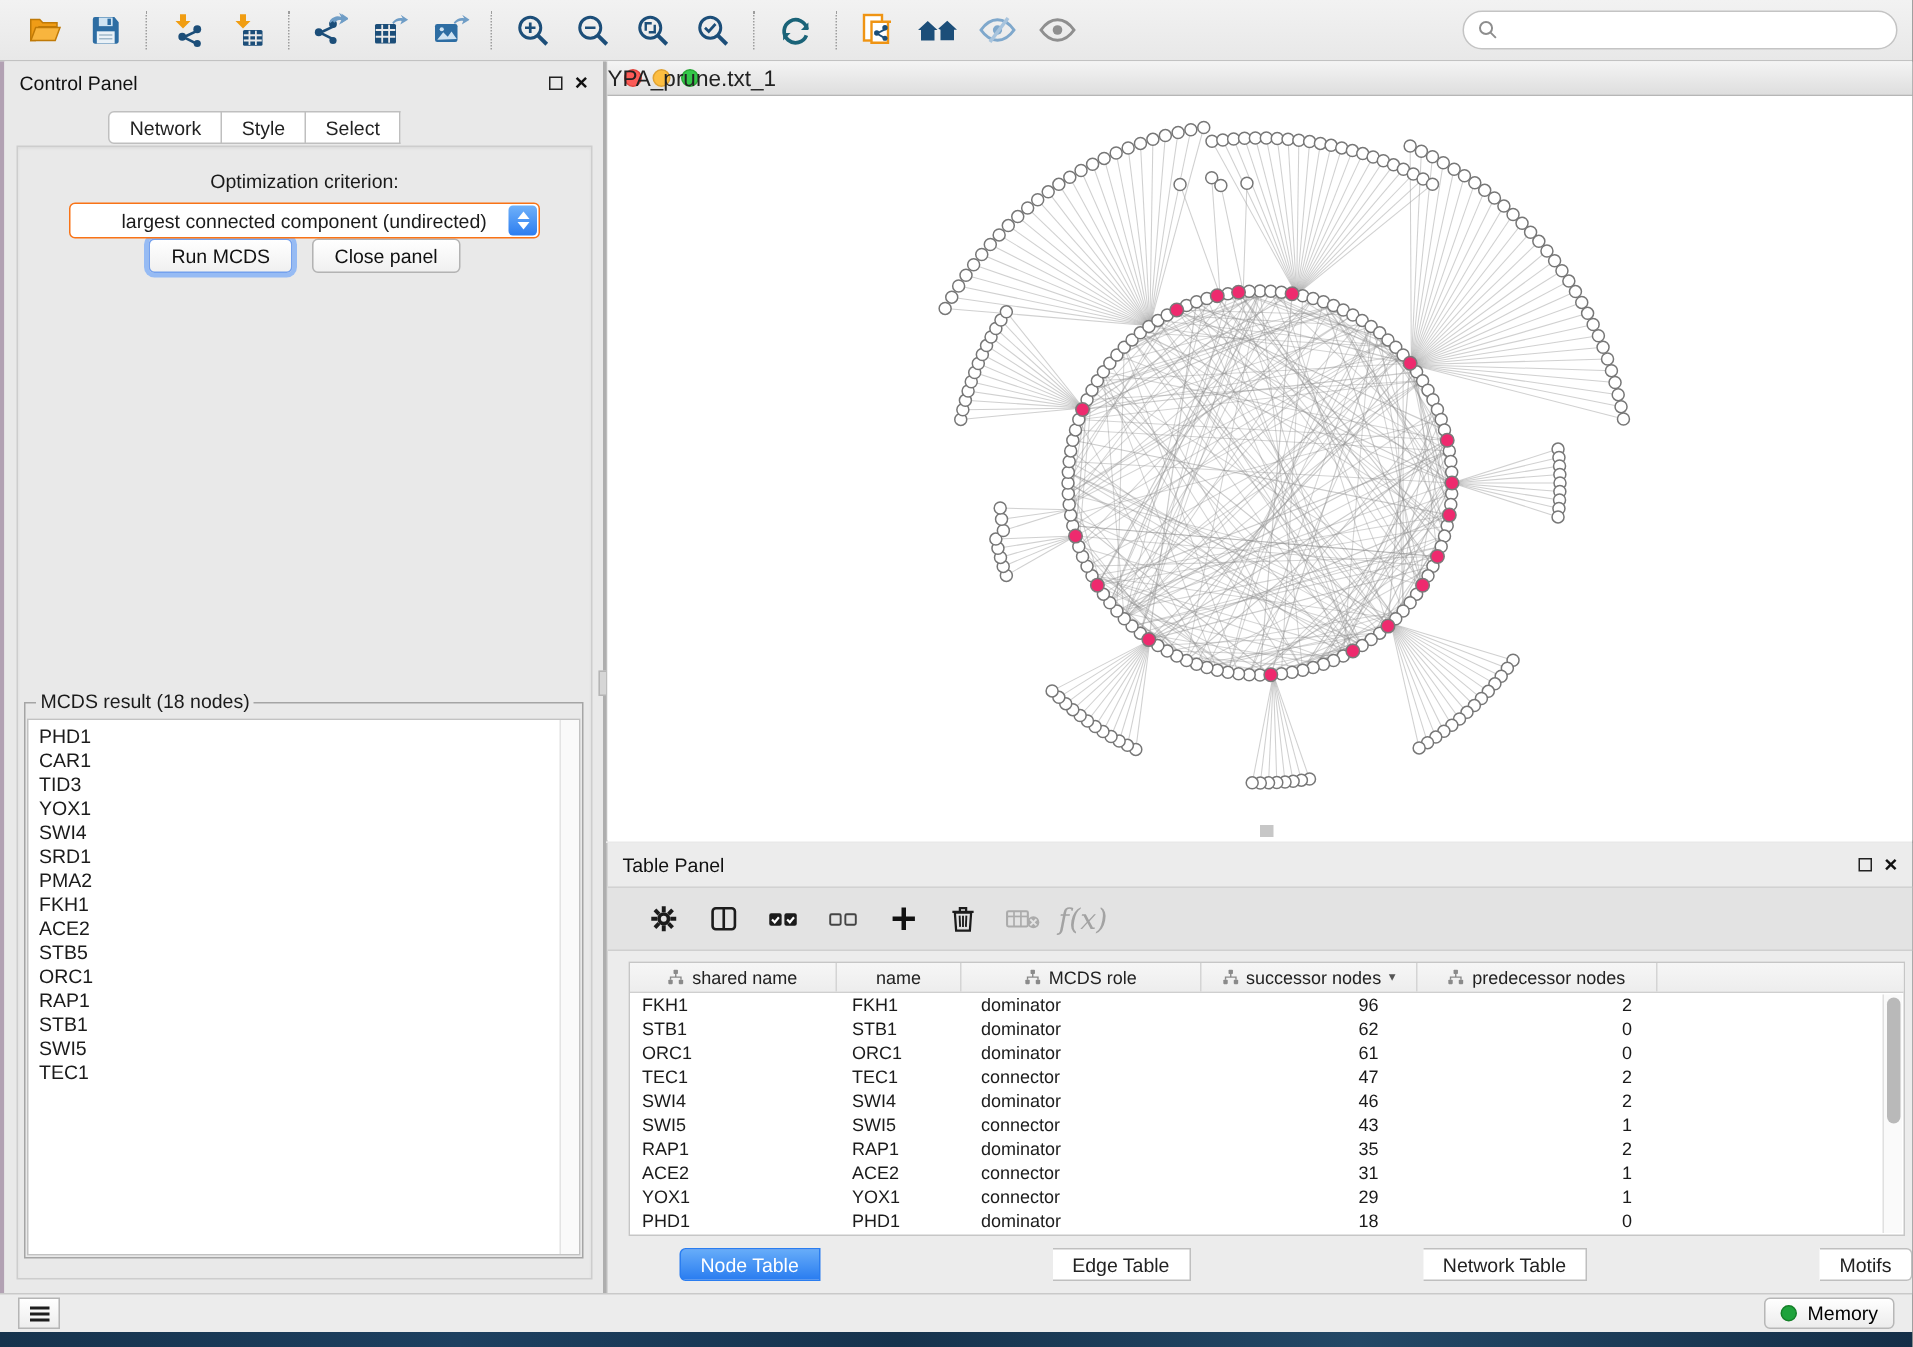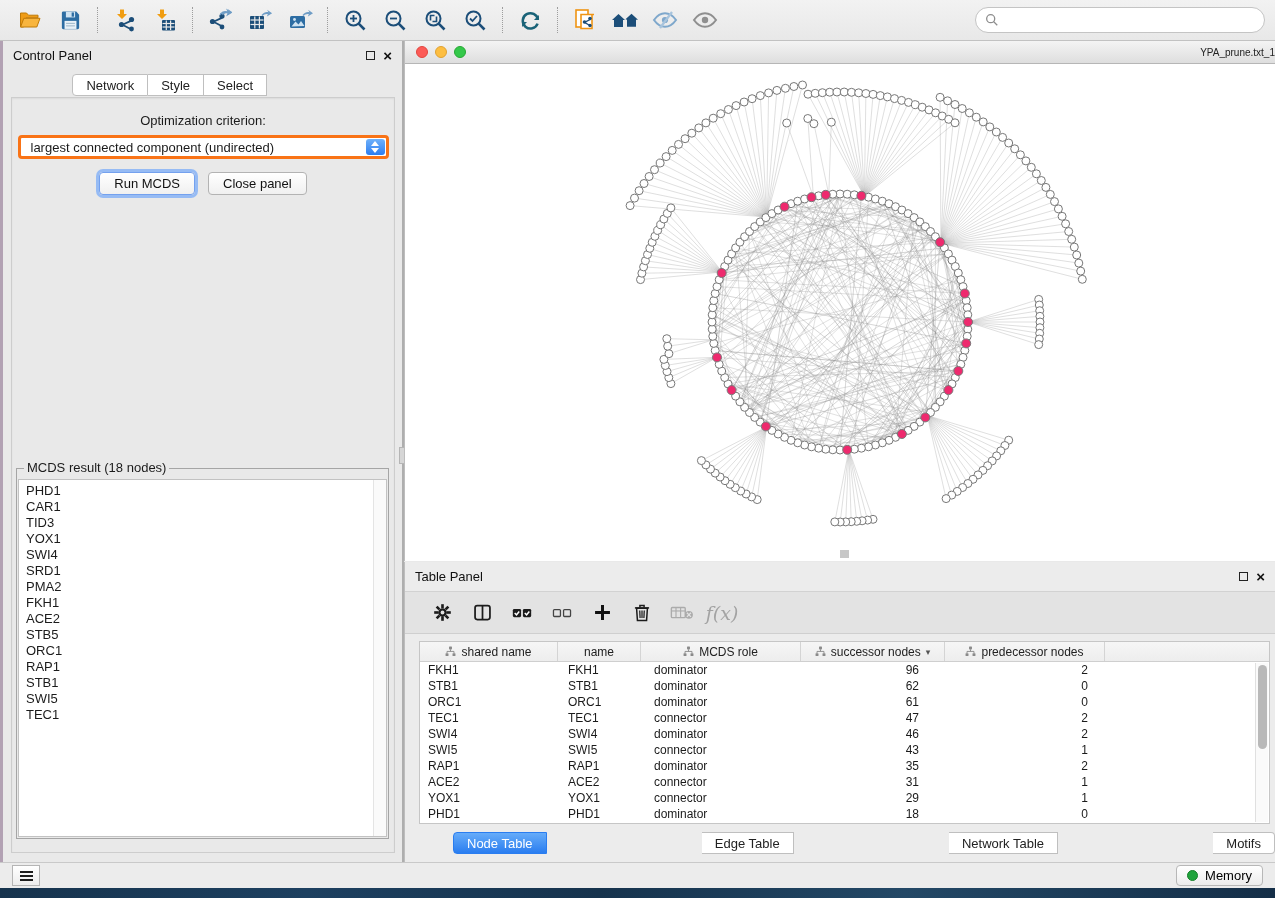--- a/index.html
+++ b/index.html
@@ -36,29 +36,29 @@
   .close-ico{font-size:15px;font-weight:bold;color:#111;line-height:9px;cursor:pointer;}
   .cp-tabs{position:absolute;left:0;top:33px;width:100%;display:flex;justify-content:center;}
   .cp-tab{height:22px;padding:1px 13px;background:#fff;border:1px solid #bfbfbf;border-left:none;
     font-size:13px;color:#222;cursor:pointer;font-family:inherit;}
   .cp-tab:first-child{border-left:1px solid #bfbfbf;border-radius:4px 0 0 4px;}
   .cp-tab:last-child{border-radius:0 4px 4px 0;margin-top:32px;}
   .cp-tab.sel{background:linear-gradient(#66acf9,#2a7df0);border-color:#2a7df0;color:#fff;}
   .cp-inner{position:absolute;left:8px;right:7px;top:56px;bottom:9px;background:#e9e9e9;
     border:1px solid #cdcdcd;box-shadow:inset 0 1px 2px rgba(0,0,0,.06);}
   .opt-label{margin-top:15px;text-align:center;font-size:13px;}
-  .mac-select{position:relative;margin:7px auto 0;width:371px;height:24px;background:#fff;
-    border:3px solid #f97316;border-radius:4px;display:flex;align-items:center;cursor:pointer;}
+  .mac-select{position:relative;margin:7px auto 0;width:314px;height:24px;background:#fff;
+    border:1px solid #f97316;border-radius:4px;display:flex;align-items:center;cursor:pointer;padding-left:24px;}
   .mac-select .val{font-size:13px;padding-left:10px;white-space:nowrap;}
   .stepper{position:absolute;right:1px;top:1px;bottom:1px;width:19px;border-radius:3px;
     background:linear-gradient(#6fb1fa,#2c7df0);display:flex;flex-direction:column;
     align-items:center;justify-content:center;gap:2px;}
   .stepper .up{width:0;height:0;border-left:4px solid transparent;border-right:4px solid transparent;border-bottom:5px solid #fff;}
   .stepper .dn{width:0;height:0;border-left:4px solid transparent;border-right:4px solid transparent;border-top:5px solid #fff;}
-  .btn-row{margin-top:13px;display:flex;justify-content:center;gap:13px;}
+  .btn-row{margin-top:0;display:flex;justify-content:center;gap:13px;}
   .mac-btn{background:linear-gradient(#ffffff,#f0f0f0);border:1px solid #b3b3b3;border-radius:4px;
     font-size:13px;padding:3px 14px;color:#111;cursor:pointer;font-family:inherit;}
   .mac-btn.focus{box-shadow:0 0 0 3px rgba(106,163,250,.65);border-color:#74a1ee;}
   .result-group{position:absolute;left:4px;right:5px;top:370px;height:371px;border:1px solid #a5a5a5;}
   .result-legend{position:absolute;top:-9px;left:7px;background:#e9e9e9;padding:0 3px;font-size:13px;}
   .mcds-list{position:absolute;left:1px;right:1px;top:10px;bottom:1px;background:#fff;
     border:1px solid #c2c2c2;overflow:hidden;padding:3px 0 0 7px;}
   .mcds-item{font-size:13px;line-height:16px;cursor:default;}
   .vtrack{position:absolute;top:11px;right:2px;bottom:2px;width:13px;background:#fafafa;border-left:1px solid #e4e4e4;}
 
@@ -69,21 +69,21 @@
   
   .right{position:absolute;left:401px;top:0;width:871px;height:821px;}
   .netwin{position:absolute;left:0;top:0;width:871px;height:520px;background:#fff;border-left:1px solid #bdbdbd;}
   .net-titlebar{height:23px;background:linear-gradient(#f4f4f4,#dedede);border-bottom:1px solid #b6b6b6;
     display:flex;align-items:center;position:relative;}
   .lights{display:flex;gap:7px;padding-left:11px;}
   .light{width:12px;height:12px;border-radius:50%;}
   .light.r{background:#fc5b57;border:1px solid #e2463f;}
   .light.y{background:#fdbe41;border:1px solid #e0a232;}
   .light.g{background:#34c84a;border:1px solid #27a834;}
-  .net-title{position:absolute;left:0;right:0;text-align:right;font-size:10px;color:#222;}
+  .net-title{position:absolute;left:0;right:0;text-align:left;font-size:15px;color:#222;}
   .net-canvas{position:relative;width:100%;height:496px;background:#fff;cursor:default;}
   .hscroll-dot{position:absolute;left:50%;bottom:2px;width:9px;height:8px;background:#c7c7c7;}
 
   
   .tpanel{position:absolute;left:0;top:521px;width:871px;height:300px;background:#ececec;border-left:1px solid #bdbdbd;}
   .tp-toolbar{position:absolute;left:0;top:29px;right:0;height:43px;background:#e3e3e3;
     border-top:1px solid #d2d2d2;border-bottom:1px solid #cfcfcf;display:flex;align-items:center;padding-left:22px;gap:10px;}
   .tpi{width:30px;height:30px;border:none;background:transparent;display:flex;align-items:center;justify-content:center;padding:0;cursor:pointer;}
   .fx{font-family:"DejaVu Serif","Liberation Serif",serif;font-style:italic;font-size:19px;color:#a3a3a3;}
   .tbl{position:absolute;left:14px;top:79px;width:851px;height:183px;background:#fff;border:1px solid #c6c6c6;}

